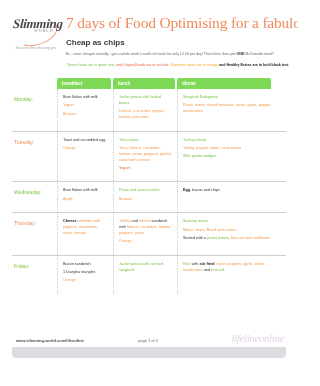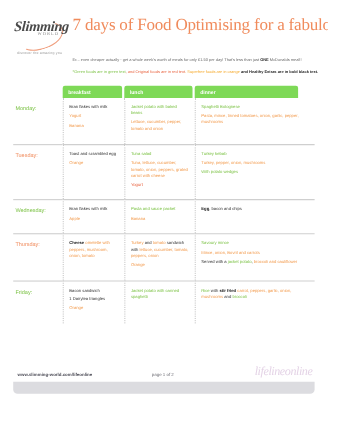--- a/index.html
+++ b/index.html
@@ -142,20 +142,21 @@
   <div class="header">
 
     <div class="logo">
       <div class="logo-swoosh"></div>
       <div class="logo-script">Slimming</div>
       <div class="logo-sub">WORLD</div>
       <div class="logo-tag">discover the amazing you</div>
     </div>
 
     <div class="main-title">7 days of Food Optimising for a fabulous weight loss!</div>
+    <div class="sub-title">Cheap as chips</div>
 
     <div class="blurb">
       <span>Er... even cheaper actually - get a whole week's worth of meals for only £1.50 per day! That's less than just </span><b>ONE</b><span> McDonalds meal!!</span>
     </div>
 
     <div class="key-line">
       <span class="k-green">*Green foods are in green text</span><span class="k-red">, and </span><span class="k-red">Original foods are in red text</span><span class="k-orange">. </span><span class="k-orange">Superfree foods are in orange</span><span class="k-black"> and </span><span class="k-black">Healthy Extras are in bold black text.</span>
     </div>
   </div>
 

